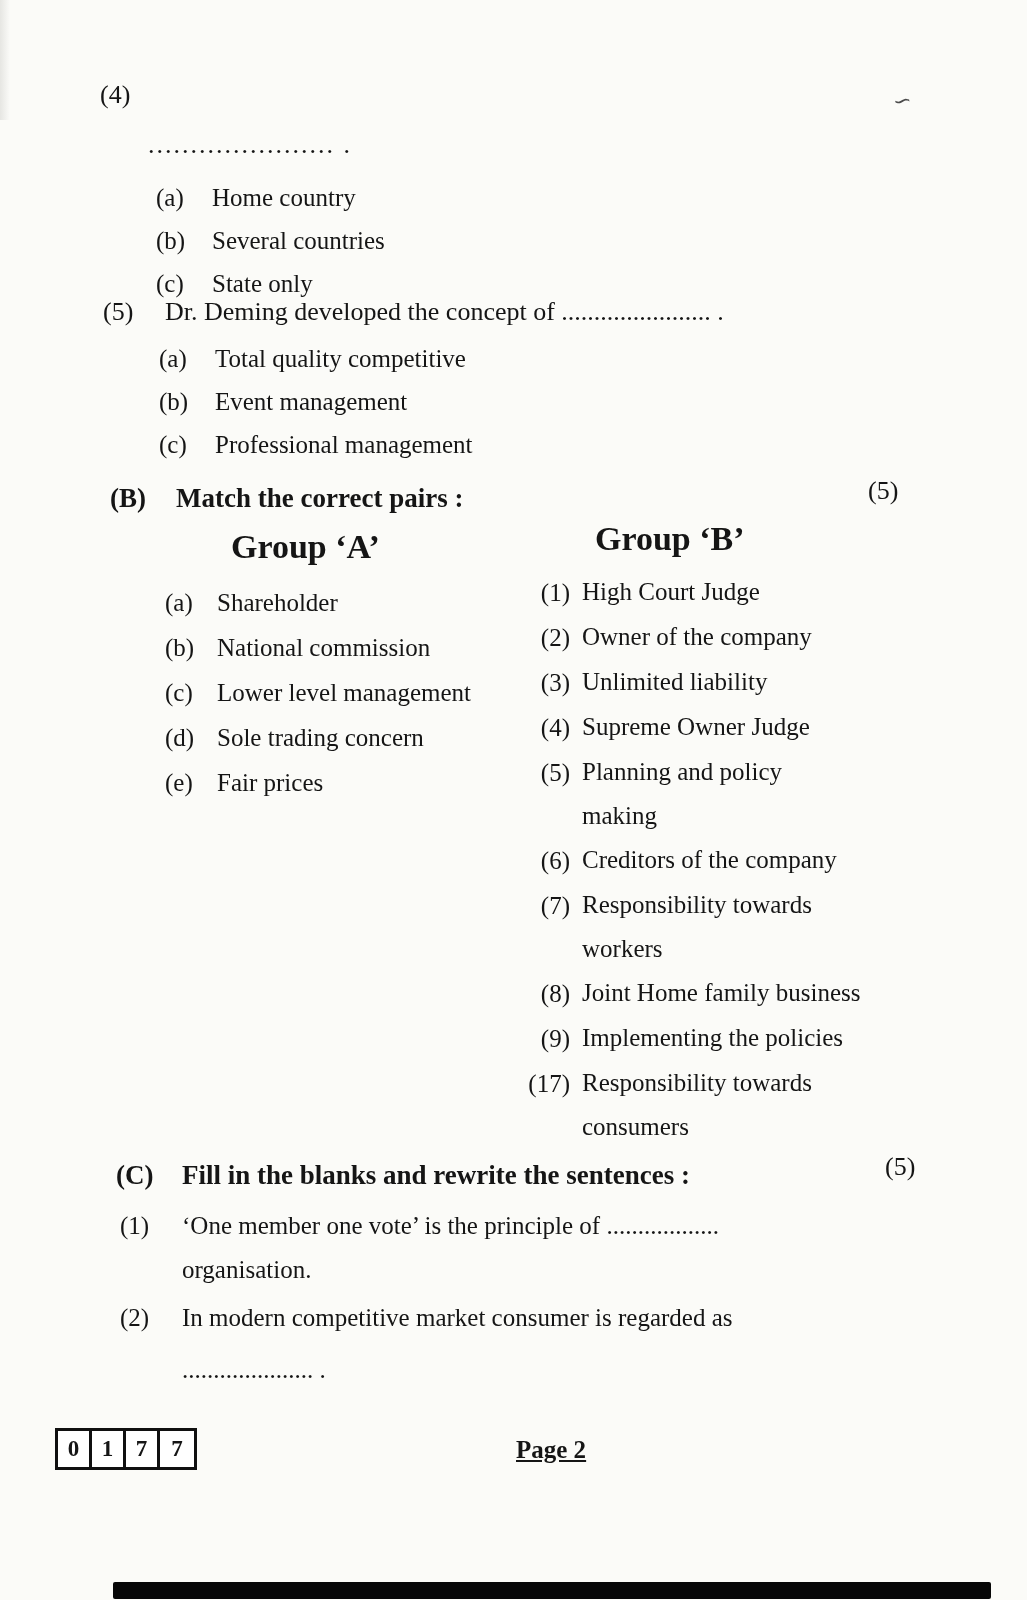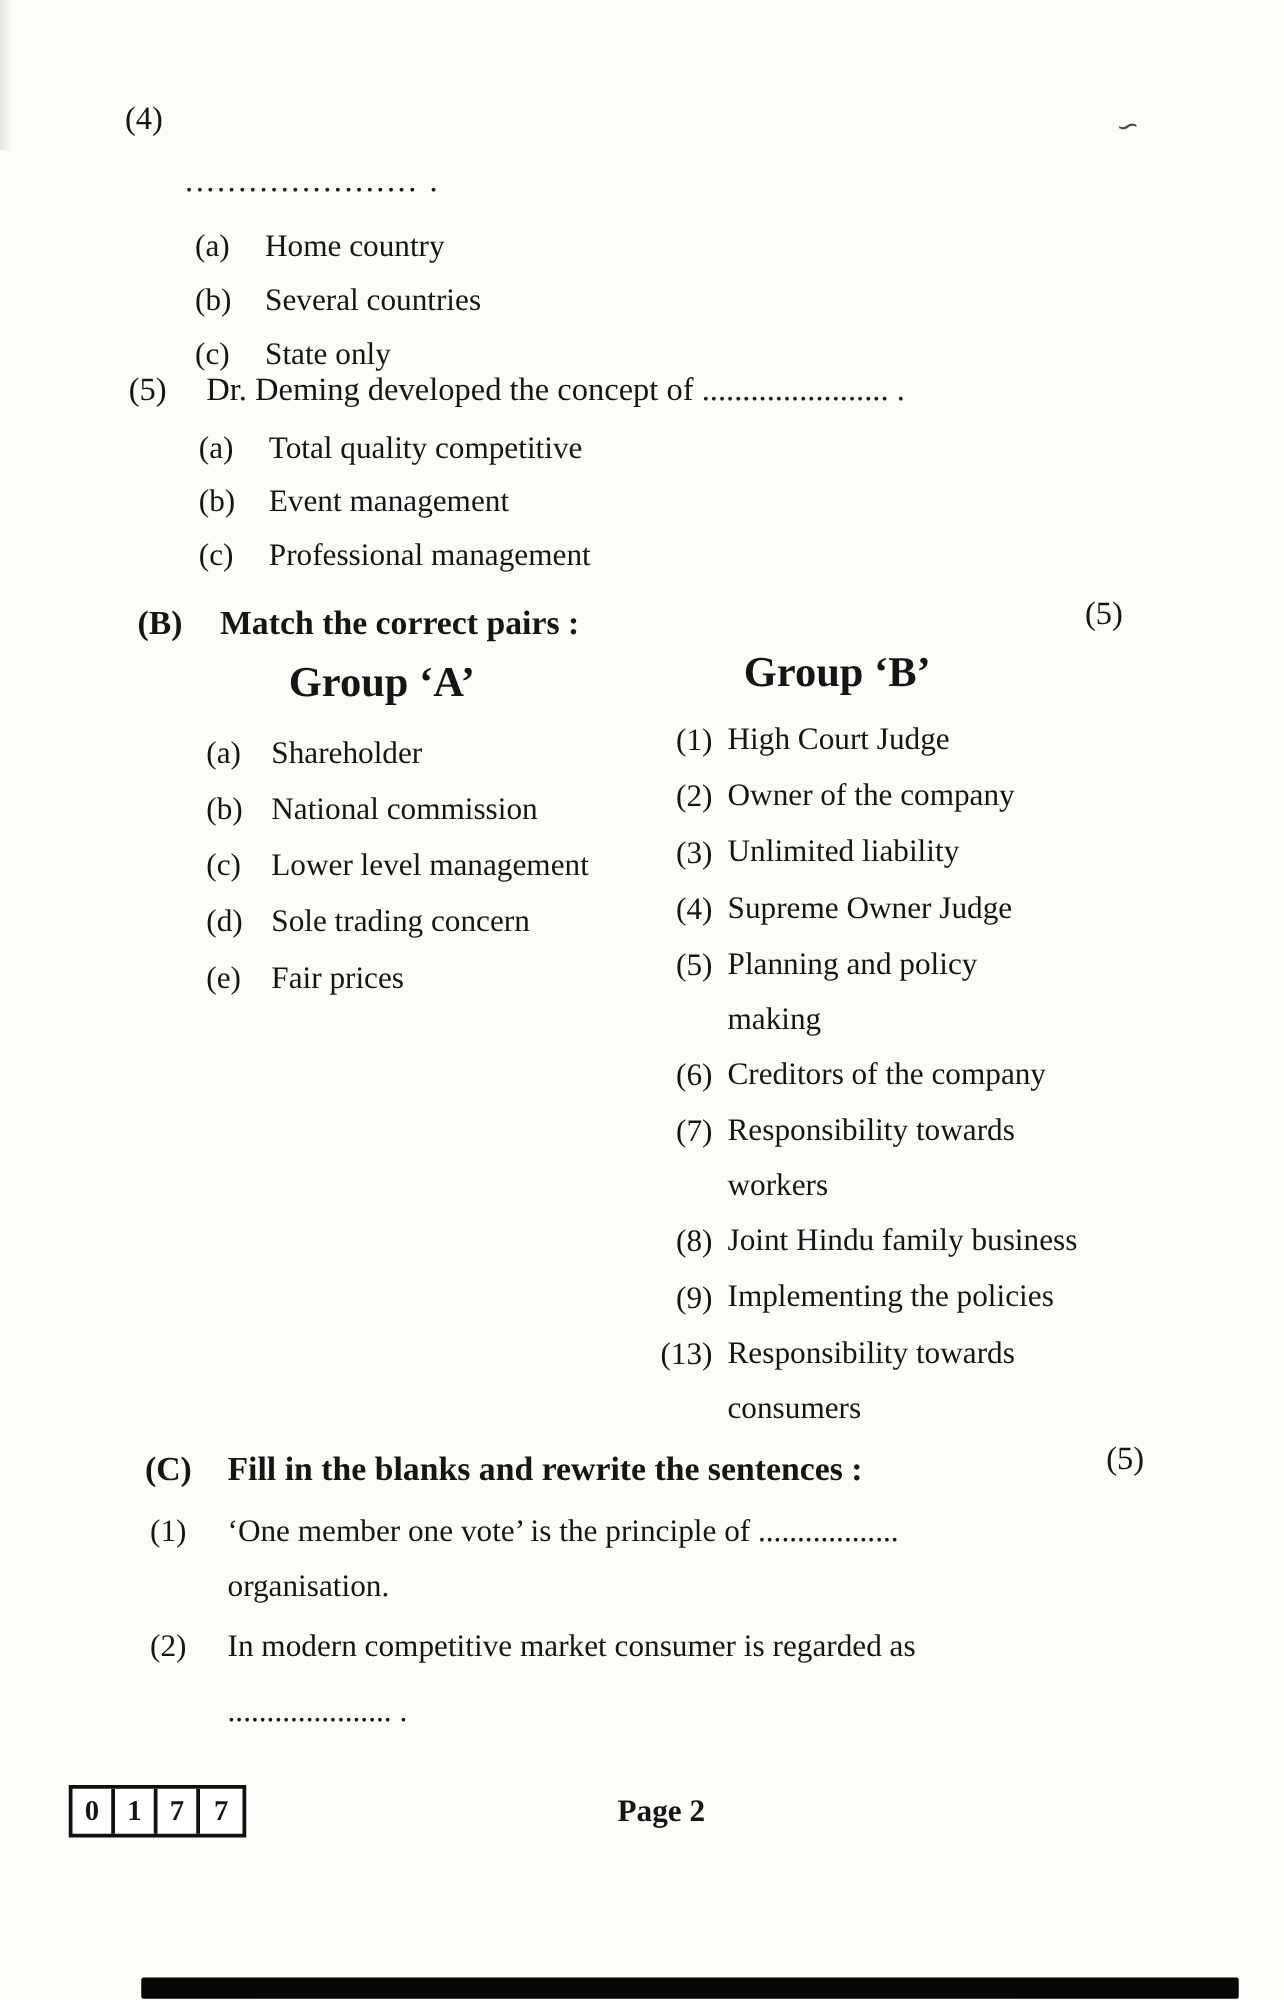--- a/index.html
+++ b/index.html
@@ -187,33 +187,33 @@
       <div class="match-item">
         <span class="match-label">(7)</span>
         <span class="match-text">
           <span class="line" style="display:block">Responsibility towards</span>
           <span class="line" style="display:block">workers</span>
         </span>
       </div>
       <div class="match-item">
         <span class="match-label">(8)</span>
         <span class="match-text">
-          <span class="line" style="display:block">Joint Hindu family business</span>
+          <span class="line" style="display:block">Joint Home family business</span>
           <span class="line" style="display:block"></span>
         </span>
       </div>
       <div class="match-item">
         <span class="match-label">(9)</span>
         <span class="match-text">
           <span class="line" style="display:block">Implementing the policies</span>
           <span class="line" style="display:block"></span>
         </span>
       </div>
       <div class="match-item">
-        <span class="match-label">(13)</span>
+        <span class="match-label">(17)</span>
         <span class="match-text">
           <span class="line" style="display:block">Responsibility towards</span>
           <span class="line" style="display:block">consumers</span>
         </span>
       </div>
 
     </div>
   </section>
 
   <div class="abs sec-header" style="left:116px;top:1160px;width:720px;">
@@ -238,17 +238,17 @@
       </span>
     </div>
   </section>
 
   <div class="abs code-strip" style="left:55px;top:1428px;">
     <div class="code-cell">0</div>
     <div class="code-cell">1</div>
     <div class="code-cell">7</div>
     <div class="code-cell">7</div>
   </div>
-  <span class="abs page-label" style="left:494px;top:1436px;">Page 2</span>
+  <span class="abs page-label" style="left:516px;top:1436px;text-decoration:underline;">Page 2</span>
 
   <div class="abs bottom-bar" style="left:113px;top:1582px;width:878px;height:17px;"></div>
 
 </div>
 
 </body></html>

